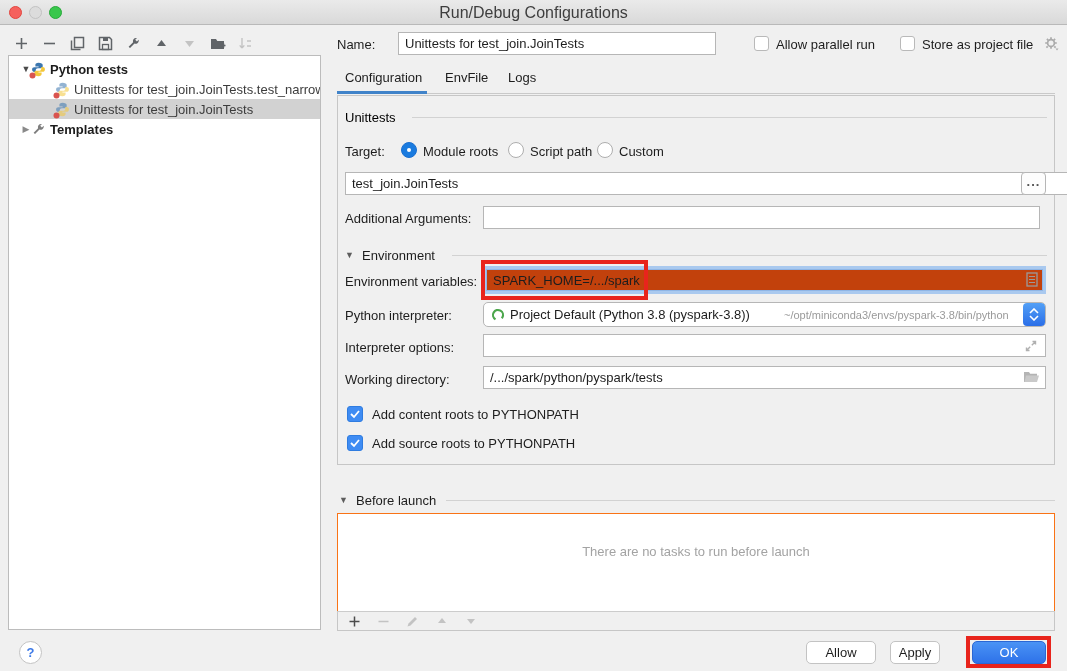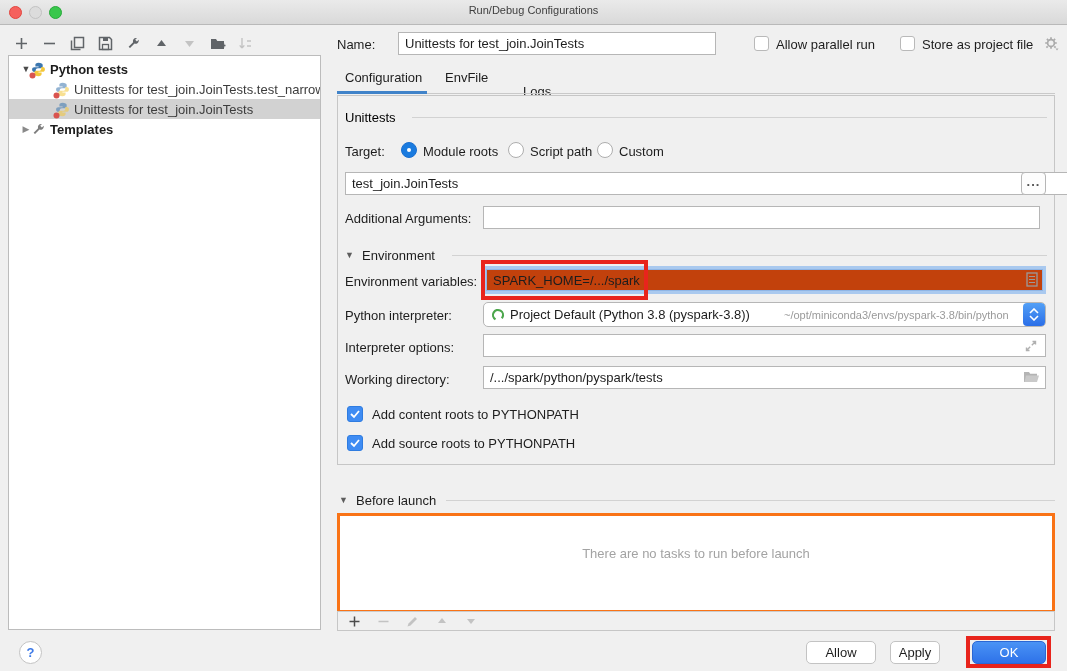--- a/index.html
+++ b/index.html
@@ -3,21 +3,21 @@
 <meta charset="utf-8">
 <style>
   * { margin:0; padding:0; box-sizing:border-box; }
   html,body { width:1067px; height:671px; }
   body { font-family:"Liberation Sans", sans-serif; font-size:13px; color:#1d1d1d; background:#f0f0f0; position:relative; overflow:hidden; }
   .abs { position:absolute; }
 
   
   .titlebar { position:absolute; left:0; top:0; width:1067px; height:25px;
     background:linear-gradient(#eaeaea,#d9d9d9); border-bottom:1px solid #b9b9b9; }
-  .title { position:absolute; left:0; right:0; top:4px; text-align:center; color:#3e3e3e; font-size:11px; }
+  .title { position:absolute; left:0; right:0; top:4px; text-align:center; color:#3e3e3e; font-size:16px; }
   .tl { position:absolute; top:6px; width:13px; height:13px; border-radius:50%; }
   .tl.red   { left:9px;  background:#f5615d; border:1px solid #e2453e; }
   .tl.gray  { left:29px; background:#dcdcdc; border:1px solid #c2c2c2; }
   .tl.green { left:49px; background:#39c74c; border:1px solid #27a93a; }
 
   
   .lt-toolbar { position:absolute; left:13px; top:33px; height:20px; display:flex; gap:11px; align-items:center; }
   .tbi { width:17px; height:17px; display:flex; align-items:center; justify-content:center; color:#606468; }
   .tbi.dis { color:#c3c3c3; }
   .treebox { position:absolute; left:8px; top:55px; width:313px; height:575px; background:#ffffff; border:1px solid #bcbcbc; overflow:hidden; }
@@ -66,21 +66,21 @@
   .red-annotation { position:absolute; border:4px solid #e8241c; z-index:40; }
 
   
   .combo { position:absolute; left:483px; top:302px; width:563px; height:25px; background:#fff; border:1px solid #b6b6b6; border-radius:5px; }
   .combo-stepper { position:absolute; right:0px; top:0px; width:22px; height:23px; border-radius:4px;
     background:linear-gradient(#53a0f6,#2a6ee8); display:flex; flex-direction:column; align-items:center; justify-content:center; gap:1px; }
 
   .ckrow-icon { position:absolute; width:16px; height:16px; background:#3f8cf3; border:1px solid #2f7ce0; border-radius:3px; }
 
   
-  .bl-box { position:absolute; left:337px; top:513px; width:718px; height:100px; background:#fff; border:3px solid #f97316; }
+  .bl-box { position:absolute; left:337px; top:513px; width:718px; height:100px; background:#fff; border:1px solid #f97316; }
   .bl-strip { position:absolute; left:337px; top:611px; width:718px; height:20px; background:#f0f0f0; border:1px solid #c6c6c6; border-top:1px solid #cccccc; display:flex; align-items:center; gap:12px; padding-left:8px; }
   .bl-empty { position:absolute; left:0; right:0; top:30px; text-align:center; color:#a3a3a3; }
 
   
   .btn { position:absolute; top:641px; height:23px; background:#fff; border:1px solid #c3c3c3; border-radius:5px;
     font:13px "Liberation Sans",sans-serif; color:#1d1d1d; text-align:center; line-height:21px; }
   .btn.primary { background:linear-gradient(#4a93f5,#2e72e9); border-color:#2a67d4; color:#fff; }
 
   svg { display:block; }
 </style>
@@ -211,21 +211,21 @@
       <g stroke="#ababab" stroke-width="1.7" fill="none">
         <circle cx="8" cy="8" r="3.4"></circle>
         <path d="M8 2.2v2M8 11.8v2M2.2 8h2M11.8 8h2M3.9 3.9l1.4 1.4M11.3 11.3l1.3 1.3M12.1 3.9l-1.4 1.4M4.7 11.3l-1.3 1.3"></path>
       </g>
       <path d="M12.5 13.5l1.5 2 1.5-2z" fill="#ababab"></path>
     </svg>
 </span>
 
 <div class="tab" style="left:345px;">Configuration</div>
 <div class="tab" style="left:445px;">EnvFile</div>
-<div class="tab" style="left:523px;margin-top:14px;">Logs</div>
+<div class="tab" style="left:508px;">Logs</div>
 <div class="tab-underline-blue"></div>
 <div class="tab-underline-gray"></div>
 
 <div class="groupbox"></div>
 <div class="lab gray-t" style="left:345px; top:110px;">Unittests</div>
 <div class="hline" style="left:412px; top:117px; width:635px;"></div>
 
 <div class="lab" style="left:345px; top:144px;">Target:</div>
 <span class="radio on" style="left:401px; top:142px;"></span>
 <div class="lab" style="left:423px; top:144px;">Module roots</div>

